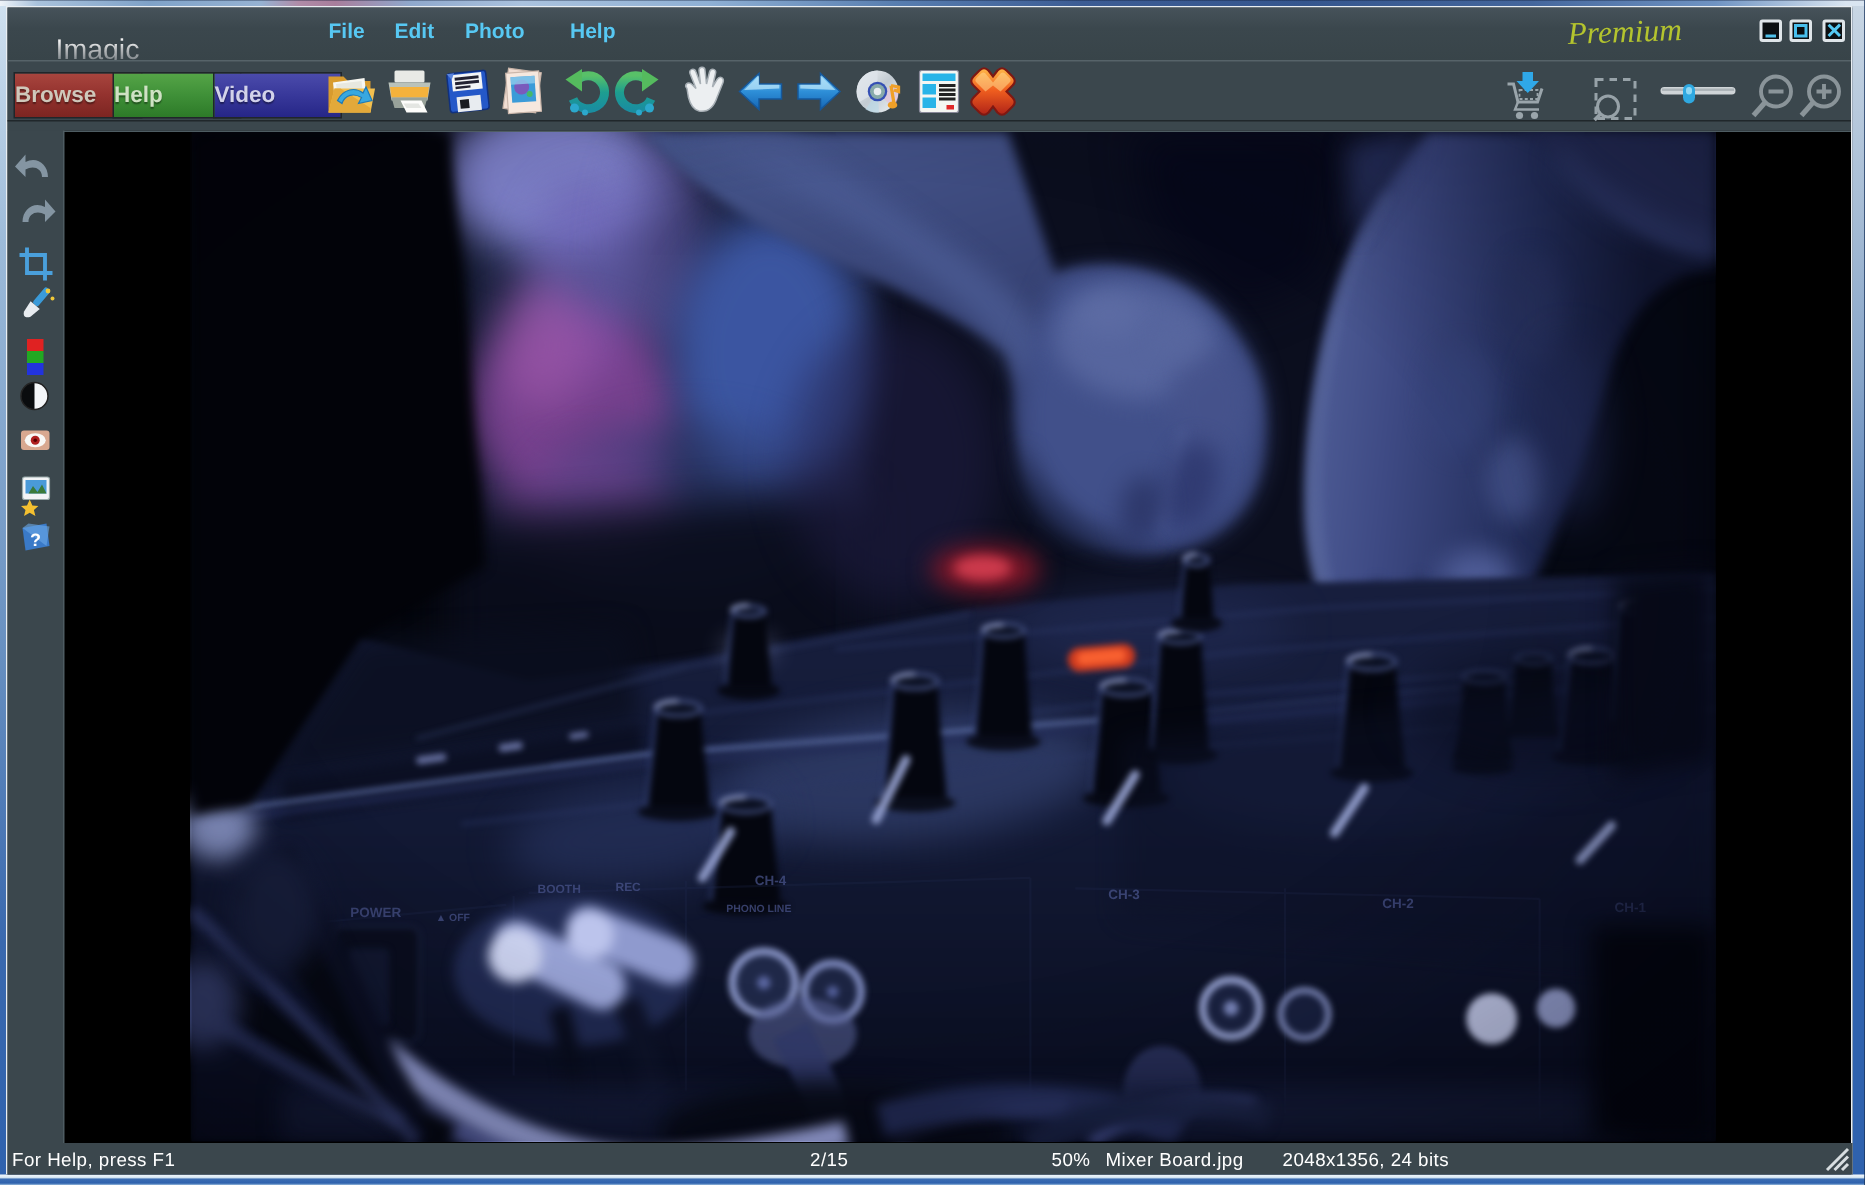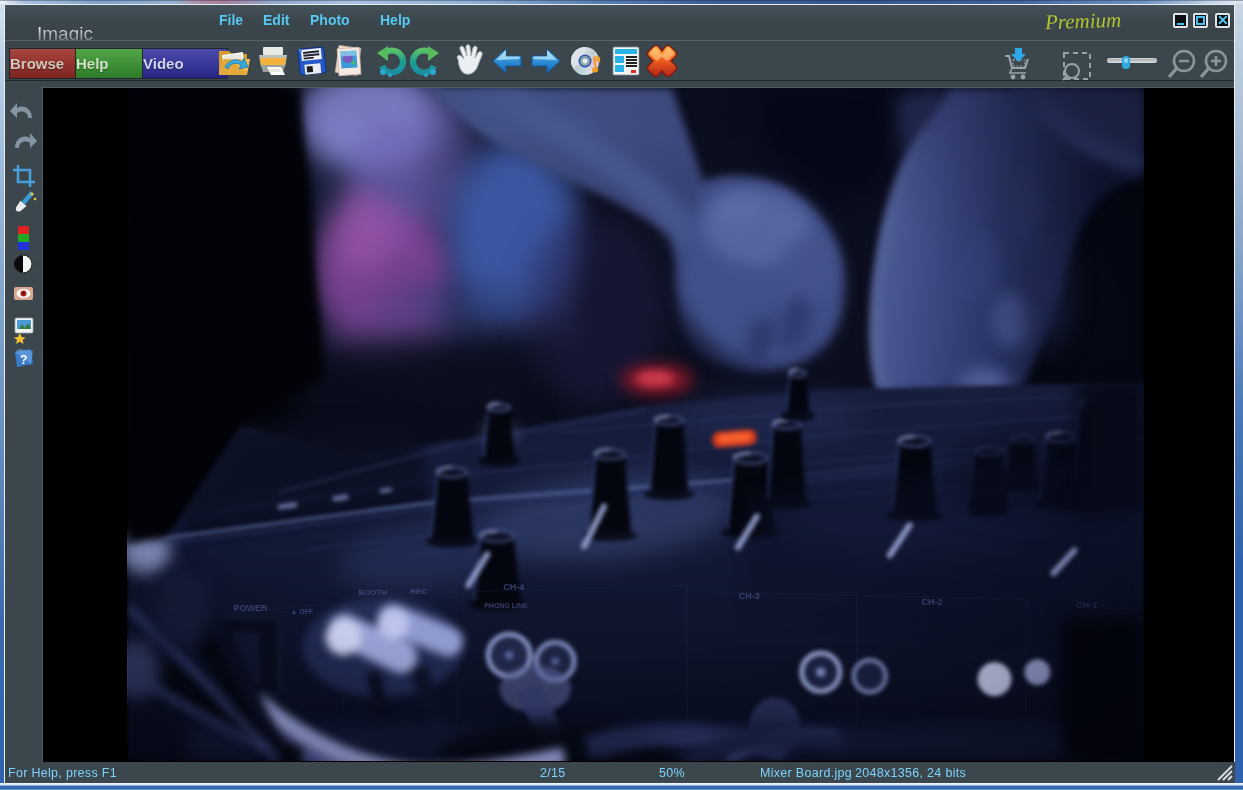--- a/index.html
+++ b/index.html
@@ -23,21 +23,21 @@
 .bigbtn{top:48px;width:86px;height:31px;border:1px solid #20262a;color:#cfc8bb;font-size:15px;font-weight:bold;line-height:29px;text-shadow:0 1px 1px rgba(0,0,0,.4)}
 #btn-browse{left:9px;background:linear-gradient(180deg,#a8453e 0%,#93322e 50%,#7c2521 100%)}
 #btn-photo{left:75px;background:linear-gradient(180deg,#55a447 0%,#3f9038 50%,#2d7a28 100%);color:#cfe2c4}
 #btn-video{left:142px;background:linear-gradient(180deg,#4b4bab 0%,#38389a 50%,#262687 100%);color:#d2d2ea}
 
 #sidebar{left:5px;top:87px;width:37px;height:675px;background:#3b474d}
 
 #canvas{left:42px;top:87px;width:1192px;height:675px;background:#000;border-top:1px solid #4e5c62;border-left:1px solid #4e5c62}
 
 #status{left:5px;top:762px;width:1230px;height:21px;background:#3b474d}
-.st{top:766px;font-size:12.5px;letter-spacing:.3px;color:#7dd3fc}
+.st{top:766px;font-size:12.5px;letter-spacing:.3px;color:#ffffff}
 
 #photo{left:127px;top:88px;width:1017px;height:673px}
 </style></head>
 <body>
 <div class="abs" id="btop"></div>
 <div class="abs" id="bleft"></div>
 <div class="abs" id="bright"></div>
 <div class="abs" id="bbot"></div>
 <div class="abs" id="inframe"></div>
 <div class="abs" id="title"></div>
@@ -560,22 +560,22 @@
 
 <rect x="935" y="530" width="82" height="144" fill="#04060f" filter="url(#b8)"></rect>
 <polygon points="950,296 1017,290 1017,420 950,430" fill="#080b1a" filter="url(#b8)"></polygon>
 
 <polygon points="0,0 172,0 196,290 112,338 38,450 0,456" fill="#020309" filter="url(#b4)"></polygon>
 <rect width="1017" height="674" fill="url(#vig)"></rect>
 </svg>
 <div class="abs" id="status"></div>
 <div class="abs st" style="left:8px">For Help, press F1</div>
 <div class="abs st" style="left:540px">2/15</div>
-<div class="abs st" style="left:659px">50%</div>
-<div class="abs st" style="left:760px">Mixer Board.jpg</div>
+<div class="abs st" style="left:701px">50%</div>
+<div class="abs st" style="left:737px">Mixer Board.jpg</div>
 <div class="abs st" style="left:855px">2048x1356, 24 bits</div>
 <svg class="abs" style="left:1216px;top:764px" width="18" height="18">
     <g stroke="#d7dde0" stroke-width="2">
       <line x1="16" y1="2" x2="2" y2="16"></line>
       <line x1="16" y1="7" x2="7" y2="16"></line>
       <line x1="16" y1="12" x2="12" y2="16"></line>
     </g>
   </svg>
 
 </body></html>

